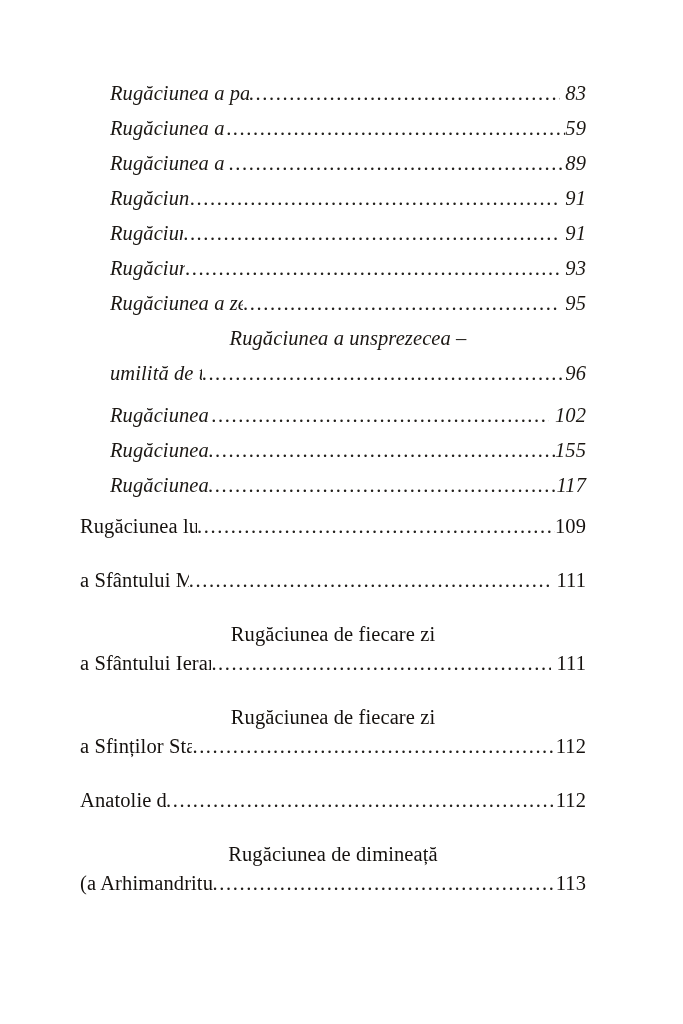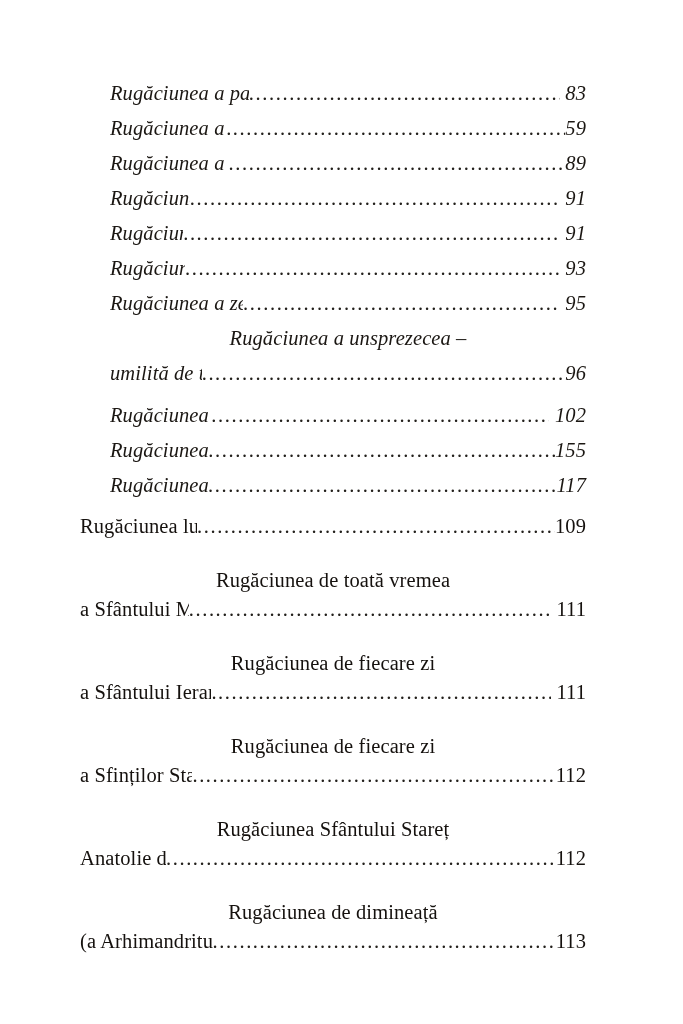--- a/index.html
+++ b/index.html
@@ -207,21 +207,20 @@
 
     <div class="entry-main">
       <div class="leader-line gap-none">
         <span class="txt">Rugăciunea lui Marcu Monahul</span>
         <span class="dots"></span>
         <span class="pg">109</span>
       </div>
     </div>
 
     <div class="entry-main">
-      <div class="plain-line">Rugăciunea de toată vremea</div>
       <div class="leader-line gap-before-num">
         <span class="txt">a Sfântului Macarie cel Mare</span>
         <span class="dots"></span>
         <span class="pg">111</span>
       </div>
     </div>
 
     <div class="entry-main">
       <div class="plain-line">Rugăciunea de fiecare zi</div>
       <div class="leader-line gap-before-num">
@@ -234,21 +233,20 @@
     <div class="entry-main">
       <div class="plain-line">Rugăciunea de fiecare zi</div>
       <div class="leader-line gap-none">
         <span class="txt">a Sfinților Stareți de la Optina</span>
         <span class="dots"></span>
         <span class="pg">112</span>
       </div>
     </div>
 
     <div class="entry-main">
-      <div class="plain-line">Rugăciunea Sfântului Stareț</div>
       <div class="leader-line gap-none">
         <span class="txt">Anatolie de la Optina </span>
         <span class="dots"></span>
         <span class="pg">112</span>
       </div>
     </div>
 
     <div class="entry-main">
       <div class="plain-line">Rugăciunea de dimineață</div>
       <div class="leader-line gap-none">

